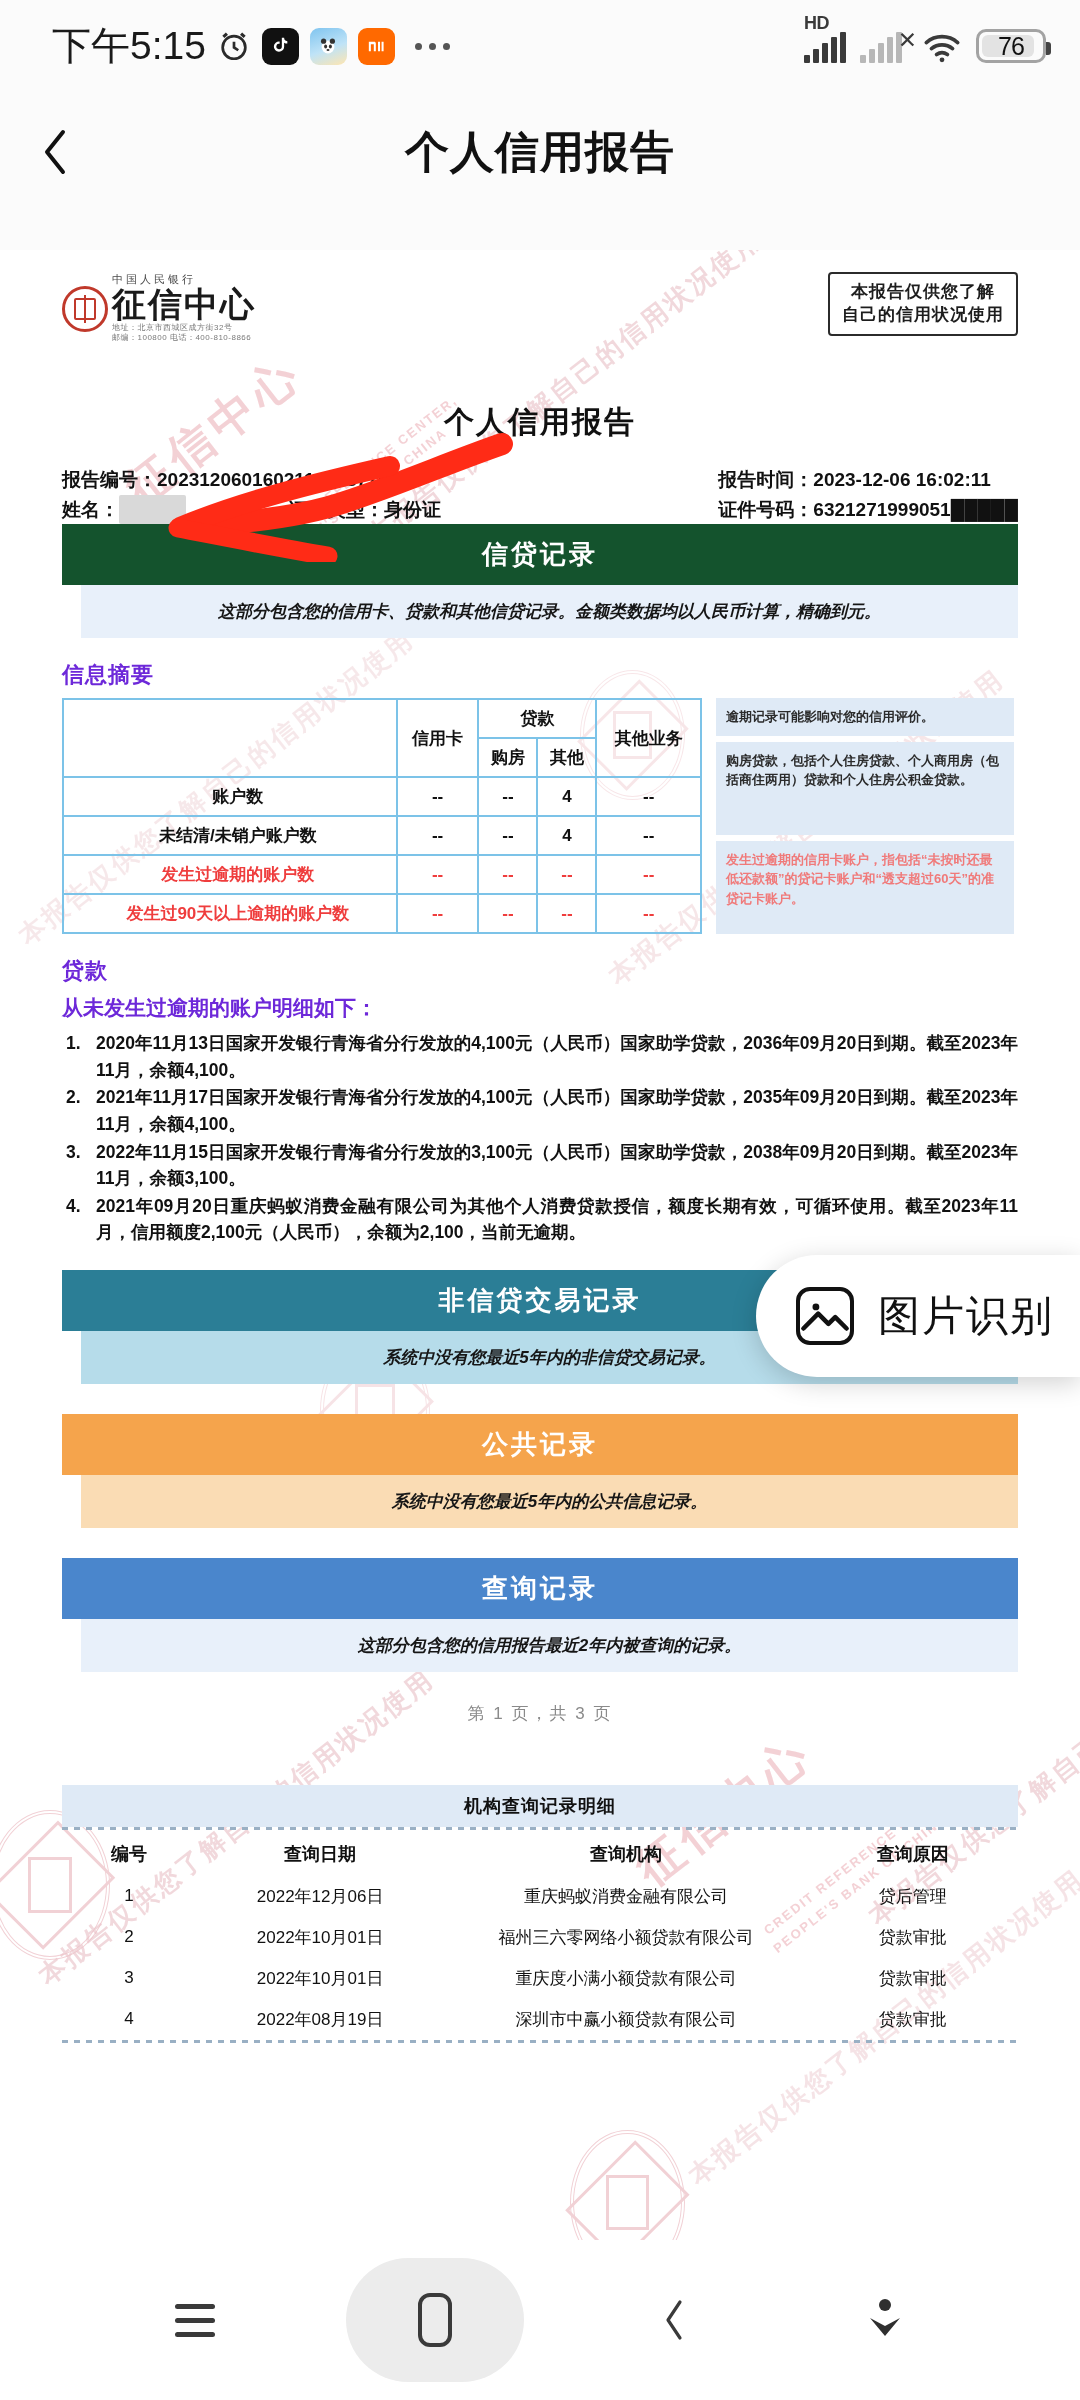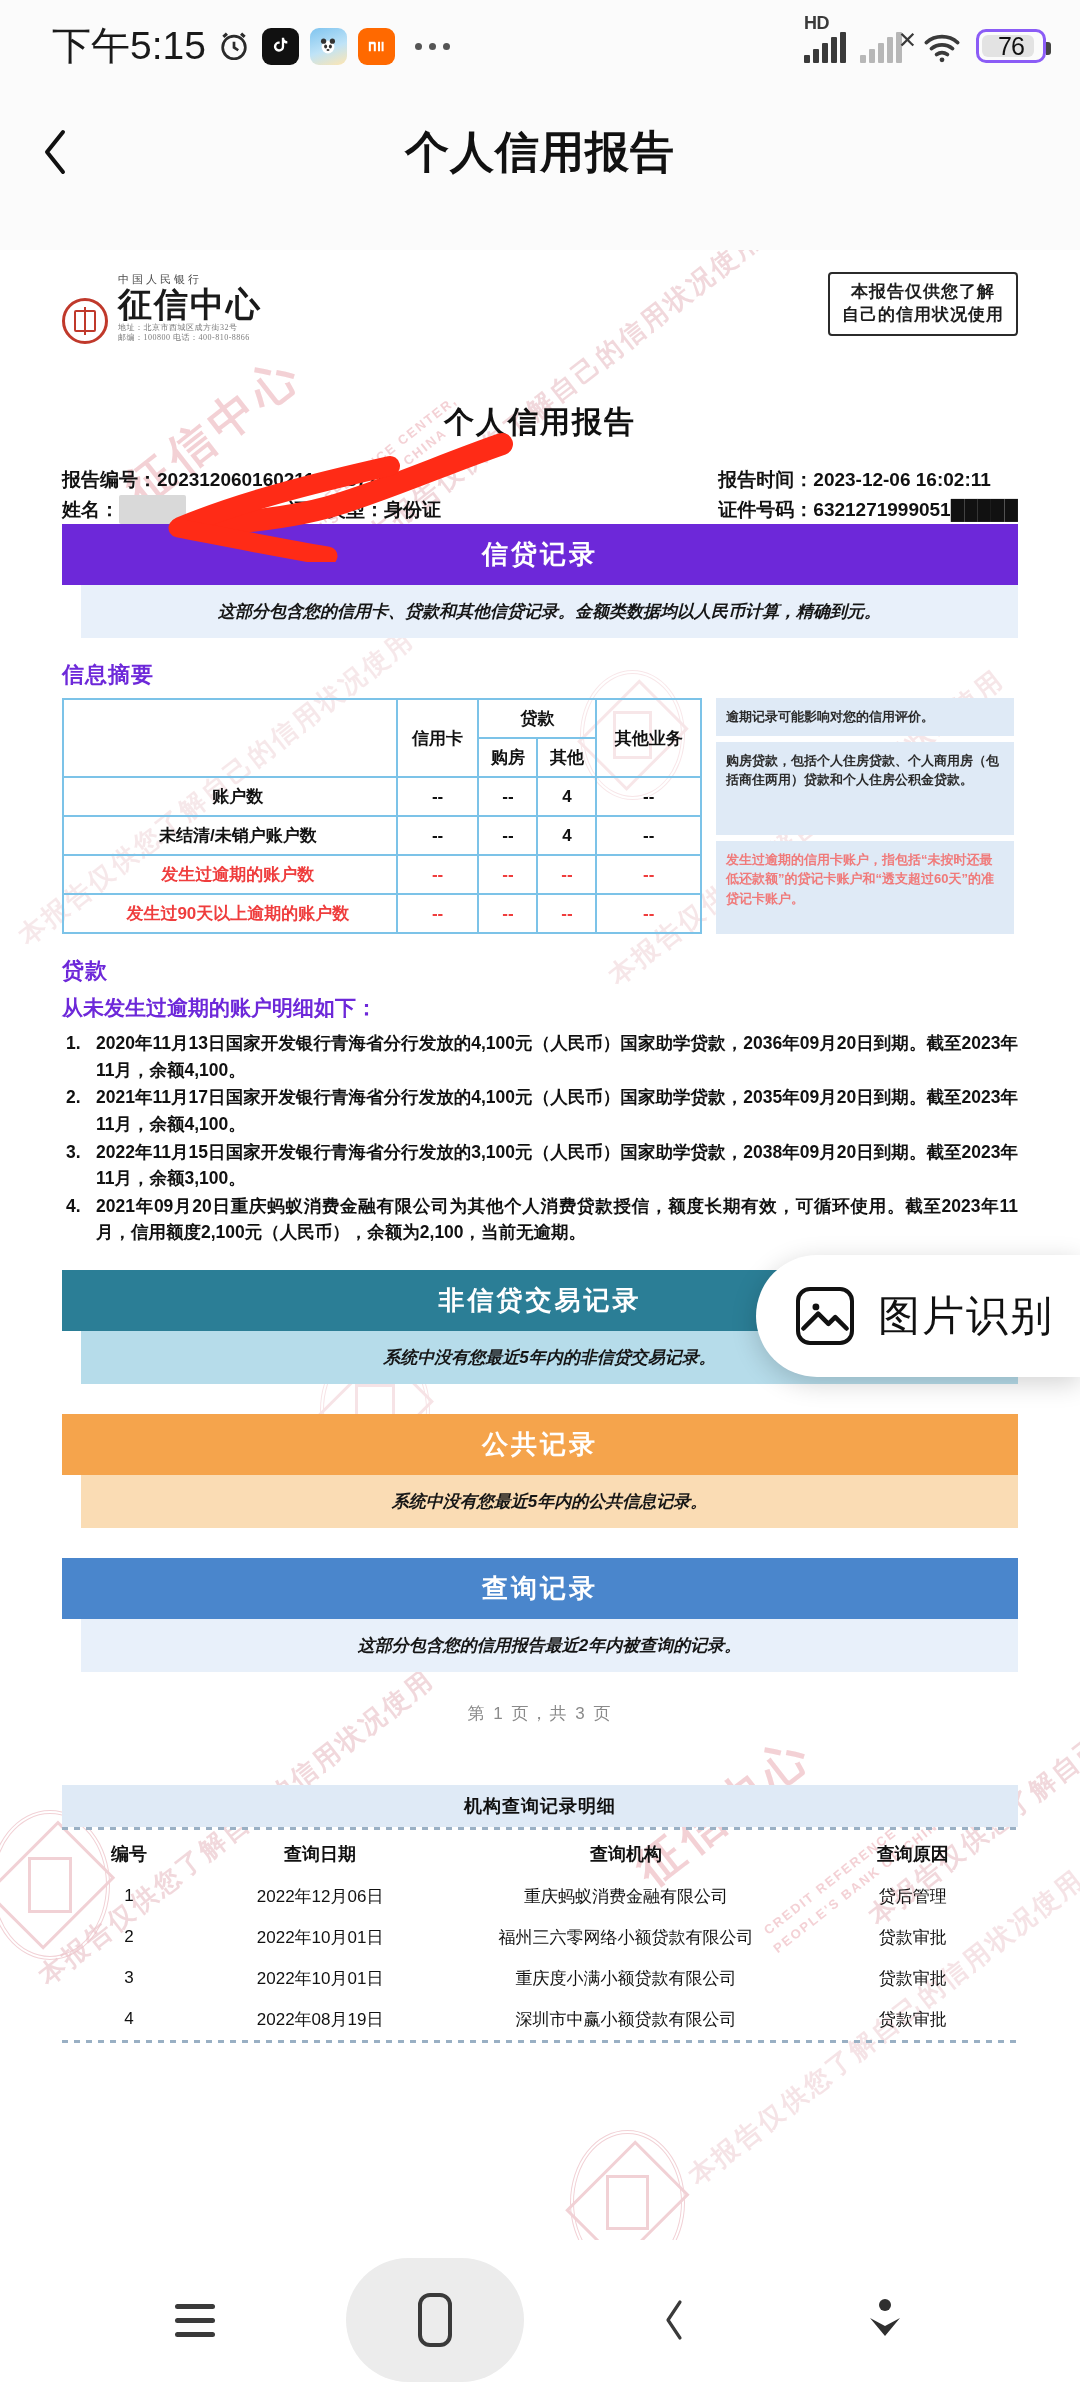--- a/index.html
+++ b/index.html
@@ -31,21 +31,21 @@
   .hdwrap { position: relative; display:flex; align-items:flex-end; }
   .hd-label { position:absolute; top:-20px; left:0; font-size:18px; font-weight:700; color:#3a3a3a; letter-spacing:-0.5px; }
   .bars { display:flex; align-items:flex-end; gap:3px; height:30px; }
   .bars i { width:6px; background:#3a3a3a; border-radius:1px; display:block; }
   .bars i:nth-child(1){height:8px}.bars i:nth-child(2){height:14px}
   .bars i:nth-child(3){height:20px}.bars i:nth-child(4){height:26px}.bars i:nth-child(5){height:31px}
   .bars.dim i { background:#b7b7b7; }
   .simx { position:relative; display:flex; align-items:flex-end; }
   .xmark { position:absolute; right:-15px; top:-4px; font-size:23px; color:#3a3a3a; font-weight:600; line-height:1; }
   .wifi-ic { width:40px; height:32px; position:relative; margin-left:6px; }
-  .batt { width:70px; height:34px; border:3px solid #8b5cf6; border-radius:10px; display:flex;
+  .batt { width:70px; height:34px; border:3px solid #a3a3a3; border-radius:10px; display:flex;
           align-items:center; justify-content:center; position:relative; }
   .batt::after { content:''; position:absolute; right:-8px; top:10px; width:5px; height:13px;
                  background:#444; border-radius:0 3px 3px 0; }
   .batt-fill { position:absolute; left:3px; top:3px; bottom:3px; width:52px; background:#e3e3e3; border-radius:6px; }
   .batt-num { position:relative; font-size:25px; color:#111; font-weight:500; letter-spacing:-1px; }
 
   
   .appbar { position:absolute; top:92px; left:0; width:1080px; height:120px;
             display:flex; align-items:center; background:#fbfbfb; }
   .back-btn { width:110px; height:110px; display:flex; align-items:center; justify-content:center; }
@@ -65,21 +65,21 @@
   .wm.en { font-size:13px; letter-spacing:2px; }
   .wm.sm { font-size:26px; letter-spacing:3px; color:#efd2d6; }
   .seal { position:absolute; border:4px double #edc2c8; border-radius:50%;
           pointer-events:none; opacity:.75; }
   .seal::before { content:''; position:absolute; inset:14%; border:3px solid #edc2c8;
                   transform:rotate(45deg); }
   .seal::after { content:''; position:absolute; inset:30%; border:3px solid #edc2c8; }
 
   
   .dochead { display:flex; justify-content:space-between; align-items:flex-start; position:relative; z-index:3;}
-  .logo-blk { display:flex; align-items:flex-end; gap:10px;font-family:Liberation Serif, serif; }
+  .logo-blk { display:flex; align-items:flex-start; gap:4px; }
   .logo-mark { width:46px; height:46px; border-radius:50%; border:3px solid #c0392b; position:relative;
                margin-top:14px; background:#fff; }
   .logo-mark::before { content:''; position:absolute; inset:9px; border:2px solid #c0392b; border-radius:2px; }
   .logo-mark::after { content:''; position:absolute; left:50%; top:6px; bottom:6px; width:2px; background:#c0392b; transform:translateX(-50%); }
   .logo-txt { display:flex; flex-direction:column; }
   .logo-top { font-size:11px; color:#4a4a4a; letter-spacing:3px; }
   .logo-main { font-size:34px; font-weight:700; color:#1a1a1a; letter-spacing:2px; line-height:1.05; }
   .logo-sub { font-size:8px; color:#7a7a7a; line-height:1.35; letter-spacing:.5px; }
   .stampbox { border:2px solid #2b2b2b; border-radius:4px; padding:7px 12px; text-align:center;
               font-size:17px; font-weight:700; color:#1d1d1d; line-height:1.35; letter-spacing:1px;
@@ -92,21 +92,21 @@
   .meta-col { font-size:19px; color:#111; font-weight:700; line-height:1.55; }
   .meta-col .ln { white-space:nowrap; }
   .redact { display:inline-block; background:#d9d9d9; color:transparent; border-radius:2px; }
 
   
   .annot { position:absolute; left:150px; top:182px; width:370px; height:130px; z-index:9; pointer-events:none; }
 
   
   .banner { text-align:center; font-size:26px; font-weight:700; color:#ffffff;
             padding:13px 0; letter-spacing:3px; position:relative; z-index:3; }
-  .banner.blue { background:#6d28d9;text-align:center; }
+  .banner.blue { background:#14532d;text-align:center; }
   .banner.teal { background:#2b7e96;text-align:center; }
   .banner.orange { background:#f5a köz; }
   .banner.orange { background:#f5a council; }
   .subbar { text-align:center; font-size:17px; font-weight:700; color:#161616;
             padding:15px 0; position:relative; z-index:3; font-style:italic;margin-left:19px; }
   .subbar.blue { background:#e8f0fa; }
   .subbar.teal { background:#b6dcea; }
   .subbar.orange { background:#fadcb4; }
 
   

